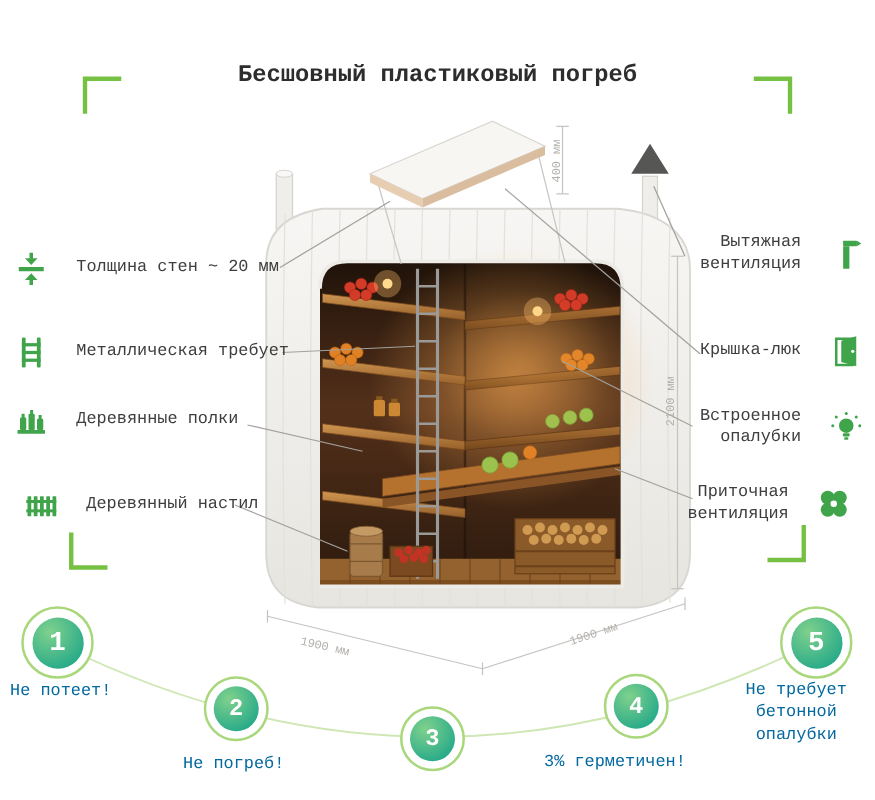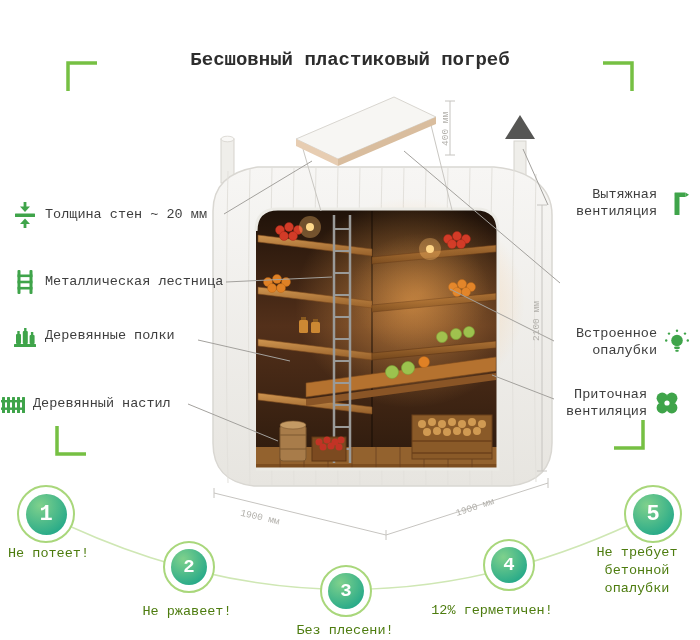--- a/index.html
+++ b/index.html
@@ -1,37 +1,37 @@
 <!DOCTYPE html>
 <html><head>
 <meta charset="utf-8">
 <style>
   html,body{margin:0;padding:0;background:#fff;}
   .stage{position:relative;width:700px;height:640px;background:#ffffff;overflow:hidden;
          font-family:Liberation Mono, monospace;margin-top:43px;}
   .stage > svg.scene{position:absolute;left:0;top:0;}
   .title{position:absolute;top:6px;left:0;right:0;text-align:center;
          font-size:19px;font-weight:bold;color:#2d2d2d;}
-  .callout{position:absolute;display:flex;align-items:center;gap:7px;
+  .callout{position:absolute;display:flex;align-items:center;gap:23px;
            color:#3e3e3e;font-size:13.5px;line-height:1.28;}
   .callout .icon{width:26px;height:26px;flex:0 0 auto;color:#3fa44a;}
   .callout .icon svg{width:100%;height:100%;display:block;}
   .callout-left .txt{white-space:nowrap;}
   .callout-right{justify-content:flex-end;}
   .callout-right .txt{width:104px;text-align:right;}
   .badge{position:absolute;background:#fff;border:2px solid #a9d77b;border-radius:50%;
          display:flex;align-items:center;justify-content:center;}
   .badge .inner{border-radius:50%;display:flex;align-items:center;justify-content:center;
          color:#fff;font-weight:bold;
          background:radial-gradient(circle at 34% 28%, #7fd18c, #0f9f88);}
   .badge-big{width:54px;height:54px;}
   .badge-big .inner{width:41px;height:41px;font-size:22px;}
   .badge-small{width:48px;height:48px;}
   .badge-small .inner{width:36px;height:36px;font-size:19px;}
-  .feature-label{position:absolute;font-size:13.5px;color:#4d7c0f;line-height:1.35;}
+  .feature-label{position:absolute;font-size:13.5px;color:#0369a1;line-height:1.35;}
   .dim{position:absolute;font-size:9.5px;color:#b2b0ab;white-space:nowrap;}
   .watermark{position:absolute;right:12px;bottom:8px;font-size:15px;color:#0c4a6e;}
 </style>
 </head>
 <body>
 
 <div class="stage">
 
   <svg class="scene" width="700" height="640" viewBox="0 0 700 640">
     <defs>
@@ -294,37 +294,37 @@
   <div class="callout callout-left" style="left:12px;top:226px">
     <span class="icon">
       <svg viewBox="0 0 26 26" fill="currentColor">
         <rect x="5.5" y="1" width="3" height="24" rx="1"></rect>
           <rect x="17.5" y="1" width="3" height="24" rx="1"></rect>
         <rect x="5.5" y="5.5" width="15" height="2.6"></rect>
           <rect x="5.5" y="11.7" width="15" height="2.6"></rect>
         <rect x="5.5" y="17.9" width="15" height="2.6"></rect>
       </svg>
     </span>
-    <span class="txt">Металлическая лестница</span>
+    <span class="txt">Металлическая требует</span>
   </div>
   <div class="callout callout-left" style="left:12px;top:280px">
     <span class="icon">
       <svg viewBox="0 0 26 26" fill="currentColor">
         <rect x="2" y="21" width="22" height="3" rx="0.5"></rect>
         <rect x="4" y="11" width="5" height="10" rx="1"></rect>
           <rect x="5.3" y="8" width="2.4" height="3.5"></rect>
         <rect x="10.8" y="8" width="5" height="13" rx="1"></rect>
           <rect x="12.1" y="5" width="2.4" height="3.5"></rect>
         <rect x="17.6" y="12" width="5" height="9" rx="1"></rect>
           <rect x="18.9" y="9" width="2.4" height="3.5"></rect>
       </svg>
     </span>
     <span class="txt">Деревянные полки</span>
   </div>
-  <div class="callout callout-left" style="left:0;top:348px">
+  <div class="callout callout-left" style="left:20px;top:348px">
     <span class="icon">
       <svg viewBox="0 0 26 26" fill="currentColor">
         <rect x="2" y="6" width="3" height="16" rx="0.5"></rect>
           <rect x="7" y="6" width="3" height="16" rx="0.5"></rect>
         <rect x="12" y="6" width="3" height="16" rx="0.5"></rect>
           <rect x="17" y="6" width="3" height="16" rx="0.5"></rect>
         <rect x="22" y="6" width="3" height="16" rx="0.5"></rect>
         <rect x="1" y="9" width="24" height="2.4"></rect>
           <rect x="1" y="16.5" width="24" height="2.4"></rect>
       </svg>
@@ -332,20 +332,30 @@
     <span class="txt">Деревянный настил</span>
   </div>
 
   <div class="callout callout-right" style="right:10px;top:143px;width:170px">
     <span class="txt">Вытяжная вентиляция</span>
     <span class="icon">
       <svg viewBox="0 0 26 26" fill="currentColor">
         <rect x="10.5" y="7" width="5" height="18" rx="0.5"></rect>
         <rect x="10.5" y="2.5" width="11" height="4.5" rx="0.5"></rect>
         <polygon points="21.5,2.5 25,4.75 21.5,7"></polygon>
+      </svg>
+    </span>
+  </div>
+  <div class="callout callout-right" style="right:10px;top:225px;width:170px">
+    <span class="txt">Крышка-люк</span>
+    <span class="icon">
+      <svg viewBox="0 0 26 26" fill="currentColor">
+        <path d="M5,3 h13 v21 h-13 z" fill="none" stroke="currentColor" stroke-width="2"></path>
+        <polygon points="9,4.5 21,1 21,25 9,21.5"></polygon>
+        <circle cx="18.2" cy="13" r="1.3" fill="#fff"></circle>
       </svg>
     </span>
   </div>
   <div class="callout callout-right" style="right:10px;top:282px;width:170px">
     <span class="txt">Встроенное опалубки</span>
     <span class="icon">
       <svg viewBox="0 0 26 26" fill="currentColor">
         <circle cx="13" cy="11.5" r="5.8"></circle>
         <rect x="10.3" y="17.5" width="5.4" height="2.6" rx="0.8"></rect>
         <rect x="11.3" y="20.8" width="3.4" height="2" rx="0.8"></rect>
@@ -385,20 +395,19 @@
     <div class="inner">3</div>
   </div>
   <div class="badge badge-small" style="left:483px;top:496px">
     <div class="inner">4</div>
   </div>
   <div class="badge badge-big" style="left:624px;top:442px">
     <div class="inner">5</div>
   </div>
 
   <div class="feature-label" style="left:8px;top:502px">Не потеет!</div>
-  <div class="feature-label" style="left:117px;top:560px;width:140px;text-align:center">Не ржавеет!</div>
-  <div class="feature-label" style="left:275px;top:579px;width:140px;text-align:center">Без плесени!</div>
-  <div class="feature-label" style="left:412px;top:559px;width:160px;text-align:center">12% герметичен!</div>
+  <div class="feature-label" style="left:117px;top:560px;width:140px;text-align:center">Не погреб!</div>
+  <div class="feature-label" style="left:412px;top:559px;width:160px;text-align:center">3% герметичен!</div>
   <div class="feature-label" style="left:580px;top:501px;width:114px;text-align:center">Не требует бетонной опалубки</div>
 
   <div class="watermark">saleonn.ru</div>
 
 </div>
 
 </body></html>

